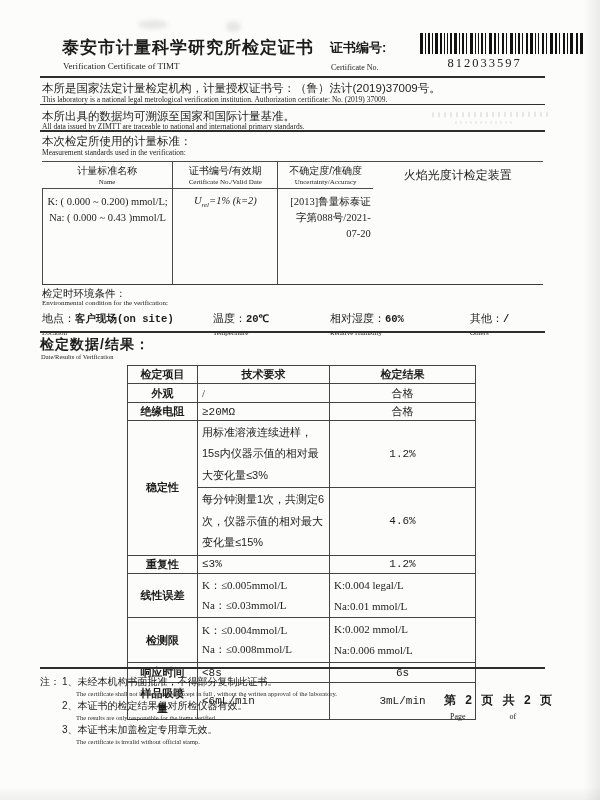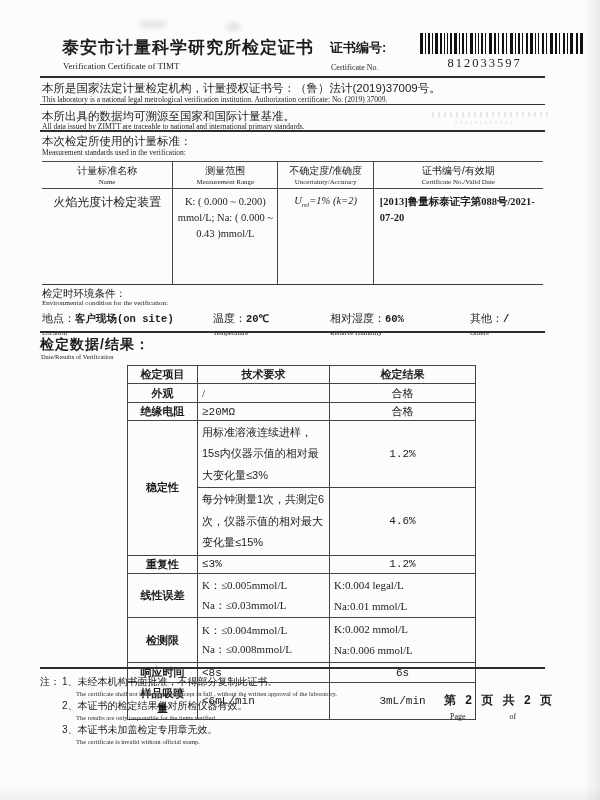--- a/index.html
+++ b/index.html
@@ -23,21 +23,21 @@
   .std-table{position:absolute;left:42px;right:57px;top:161px;height:122px;border-top:1px solid #4a4a4a;border-bottom:1.5px solid #3a3a3a;display:grid;grid-template-columns:26% 21% 19% 34%;grid-template-rows:27px 1fr;}
   .std-cell{text-align:center;padding:2px 3px;}
   .std-cell.bl{border-left:1px solid #4a4a4a;}
   .std-head{border-bottom:1px solid #4a4a4a;}
   .std-h-cn{font-size:10px;font-family:"Liberation Sans","DejaVu Sans",sans-serif;}
   .std-h-en{font-size:7px;}
   .std-name{font-size:12px;padding-top:5px;}
   .std-range{font-size:10.5px;padding-top:5px;line-height:1.5;}
   .std-unc{font-size:10.5px;font-style:italic;padding-top:6px;}
   .std-unc sub{font-size:7px;}
-  .std-cert{font-size:10.5px;text-align:left;padding:5px 2px 0 6px;line-height:1.5;font-weight:bold;}
+  .std-cert{font-size:10.5px;text-align:right;padding:5px 2px 0 6px;line-height:1.5;}
   
   .env-field{position:absolute;}
   .env-cn{font-size:11px;}
   .env-val{font-family:"Liberation Mono","DejaVu Sans Mono",monospace;font-size:10.5px;font-weight:700;}
   .env-en{font-size:7px;margin-top:3px;}
   .res-title{font-size:14px;letter-spacing:1px;}
   
   .res-table{position:absolute;left:127px;top:365px;border-collapse:collapse;table-layout:fixed;}
   .res-table td,.res-table th{border:1px solid #444;padding:1px 4px;font-size:11px;overflow:hidden;}
   .res-table th{font-family:"Liberation Sans","DejaVu Sans",sans-serif;font-size:11px;font-weight:700;text-align:center;margin-top:44px;}
@@ -138,30 +138,26 @@
 
   <div class="abs sec-cn cjk" style="left:42px;top:134px;">本次检定所使用的计量标准：</div>
   <div class="abs en-small" style="left:42px;top:148px;">Measurement standards used in the verification:</div>
 
   <div class="std-table">
     <div class="std-cell std-head">
       <div class="std-h-cn">计量标准名称</div>
       <div class="std-h-en">Name</div>
     </div>
     <div class="std-cell std-head bl">
-      <div class="std-h-cn">测量范围</div>
-      <div class="std-h-en">Measurement Range</div>
+      <div class="std-h-cn">证书编号/有效期</div>
+      <div class="std-h-en">Certificate No./Valid Date</div>
     </div>
     <div class="std-cell std-head bl">
       <div class="std-h-cn">不确定度/准确度</div>
       <div class="std-h-en">Uncertainty/Accuracy</div>
-    </div>
-    <div class="std-cell std-head bl">
-      <div class="std-h-cn">证书编号/有效期</div>
-      <div class="std-h-en">Certificate No./Valid Date</div>
     </div>
     <div class="std-cell std-name cjk">火焰光度计检定装置</div>
     <div class="std-cell std-range bl">K: ( 0.000 ~ 0.200) mmol/L; Na: ( 0.000 ~ 0.43 )mmol/L</div>
     <div class="std-cell std-unc bl"><span>U</span><sub>rel</sub><span>=1% (k=2)</span></div>
     <div class="std-cell std-cert bl">[2013]鲁量标泰证字第088号/2021-07-20</div>
   </div>
 
   <div class="abs sec-cn cjk" style="left:42px;top:287px;font-size:10.5px;">检定时环境条件：</div>
   <div class="abs en-small" style="left:42px;top:299px;font-size:7px;">Environmental condition for the verification:</div>
 

